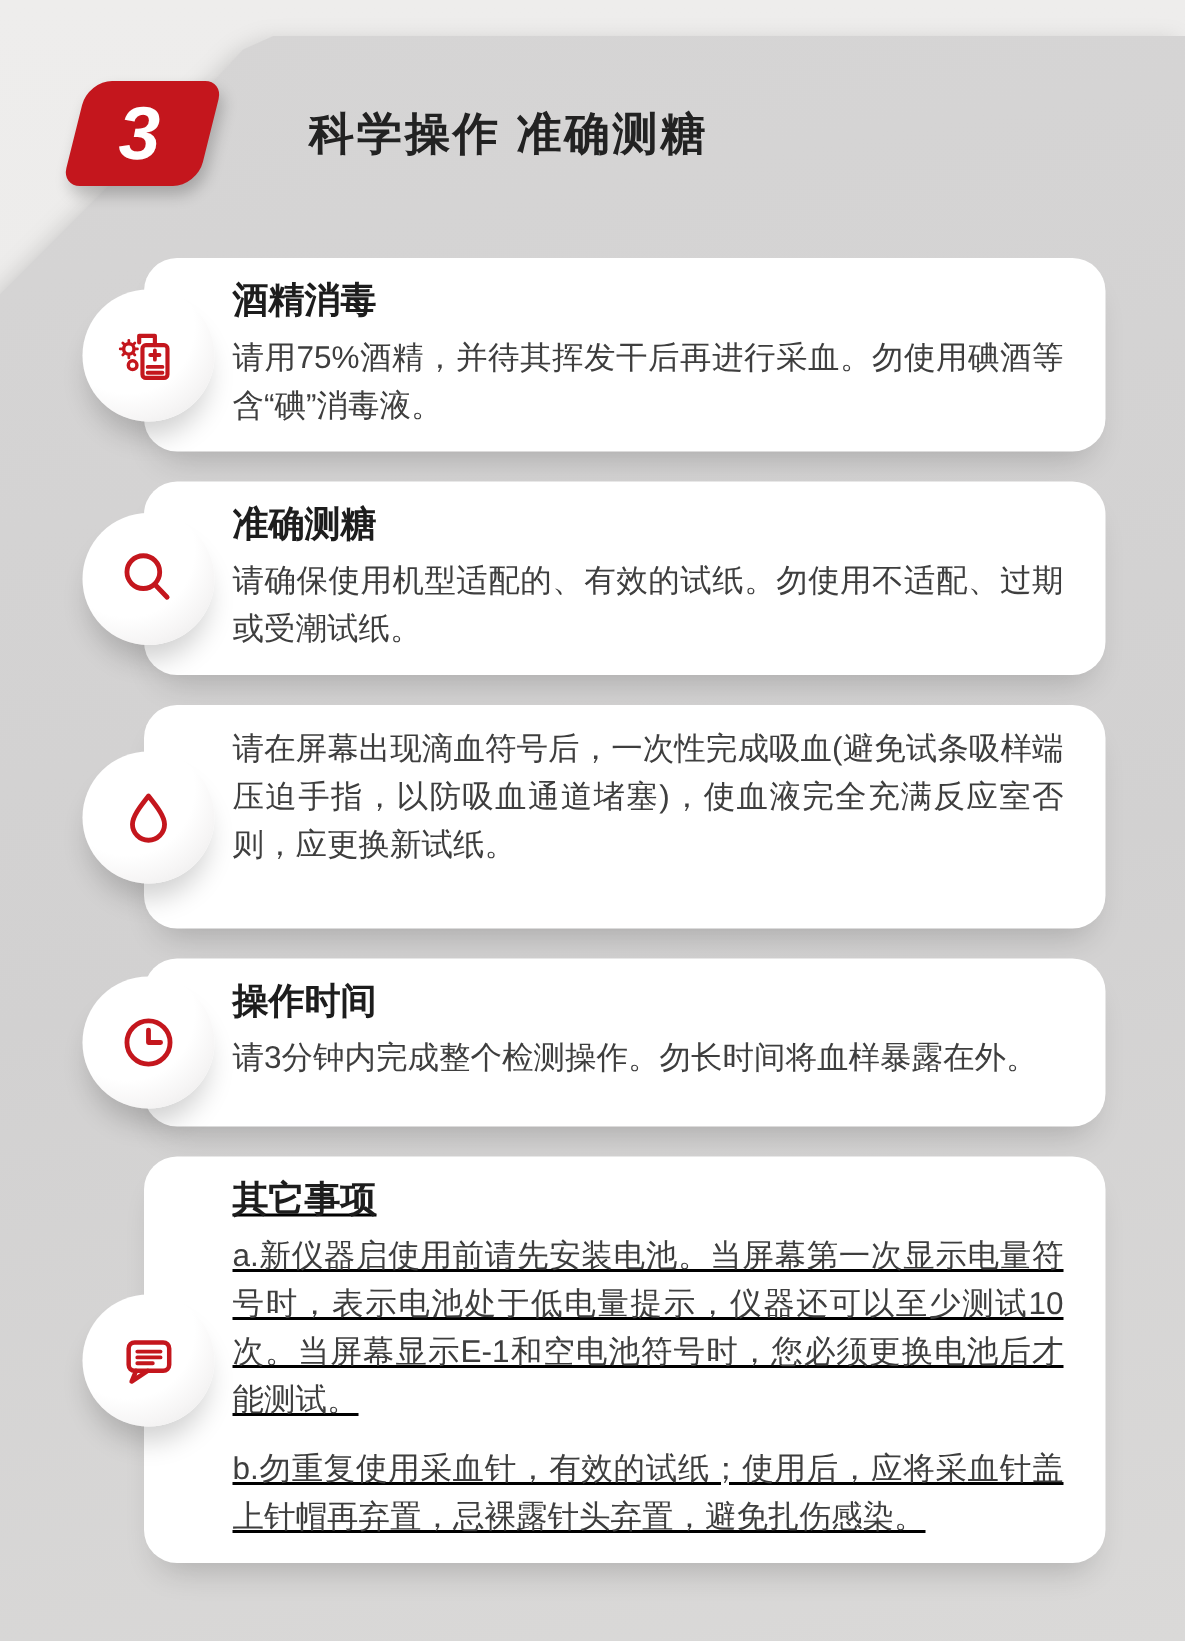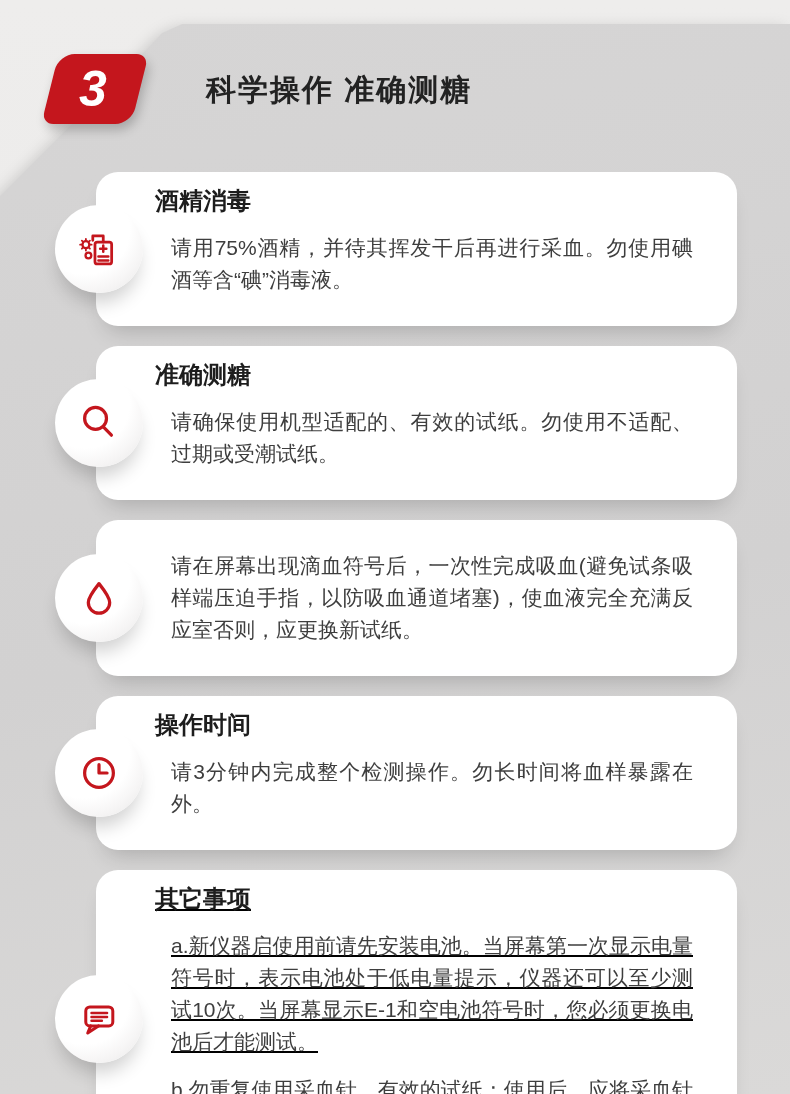--- a/index.html
+++ b/index.html
@@ -65,21 +65,21 @@
   .card:nth-of-type(2){min-height:124px;}
   .card:nth-of-type(3){min-height:149px;}
   .card:nth-of-type(4){min-height:112px;}
   .card:nth-of-type(5){min-height:246px;text-decoration:underline;}
   .card h2{
     margin:0 0 7px 0;
     font-size:24px;line-height:30px;
     font-weight:700;color:#1d1d1d;
   }
   .card p{
-    margin:16px;
+    margin:0;
     font-size:21px;line-height:32px;
     color:#3e3e3e;
     text-align:justify;
   }
   .card p + p{margin-top:14px;}
   
   .icon-circle{
     position:absolute;left:-41px;top:50%;margin-top:-44px;
     width:88px;height:88px;border-radius:50%;
     background:radial-gradient(circle at 34% 28%,#ffffff 52%,#f6f5f5 72%,#e6e5e5 100%);

